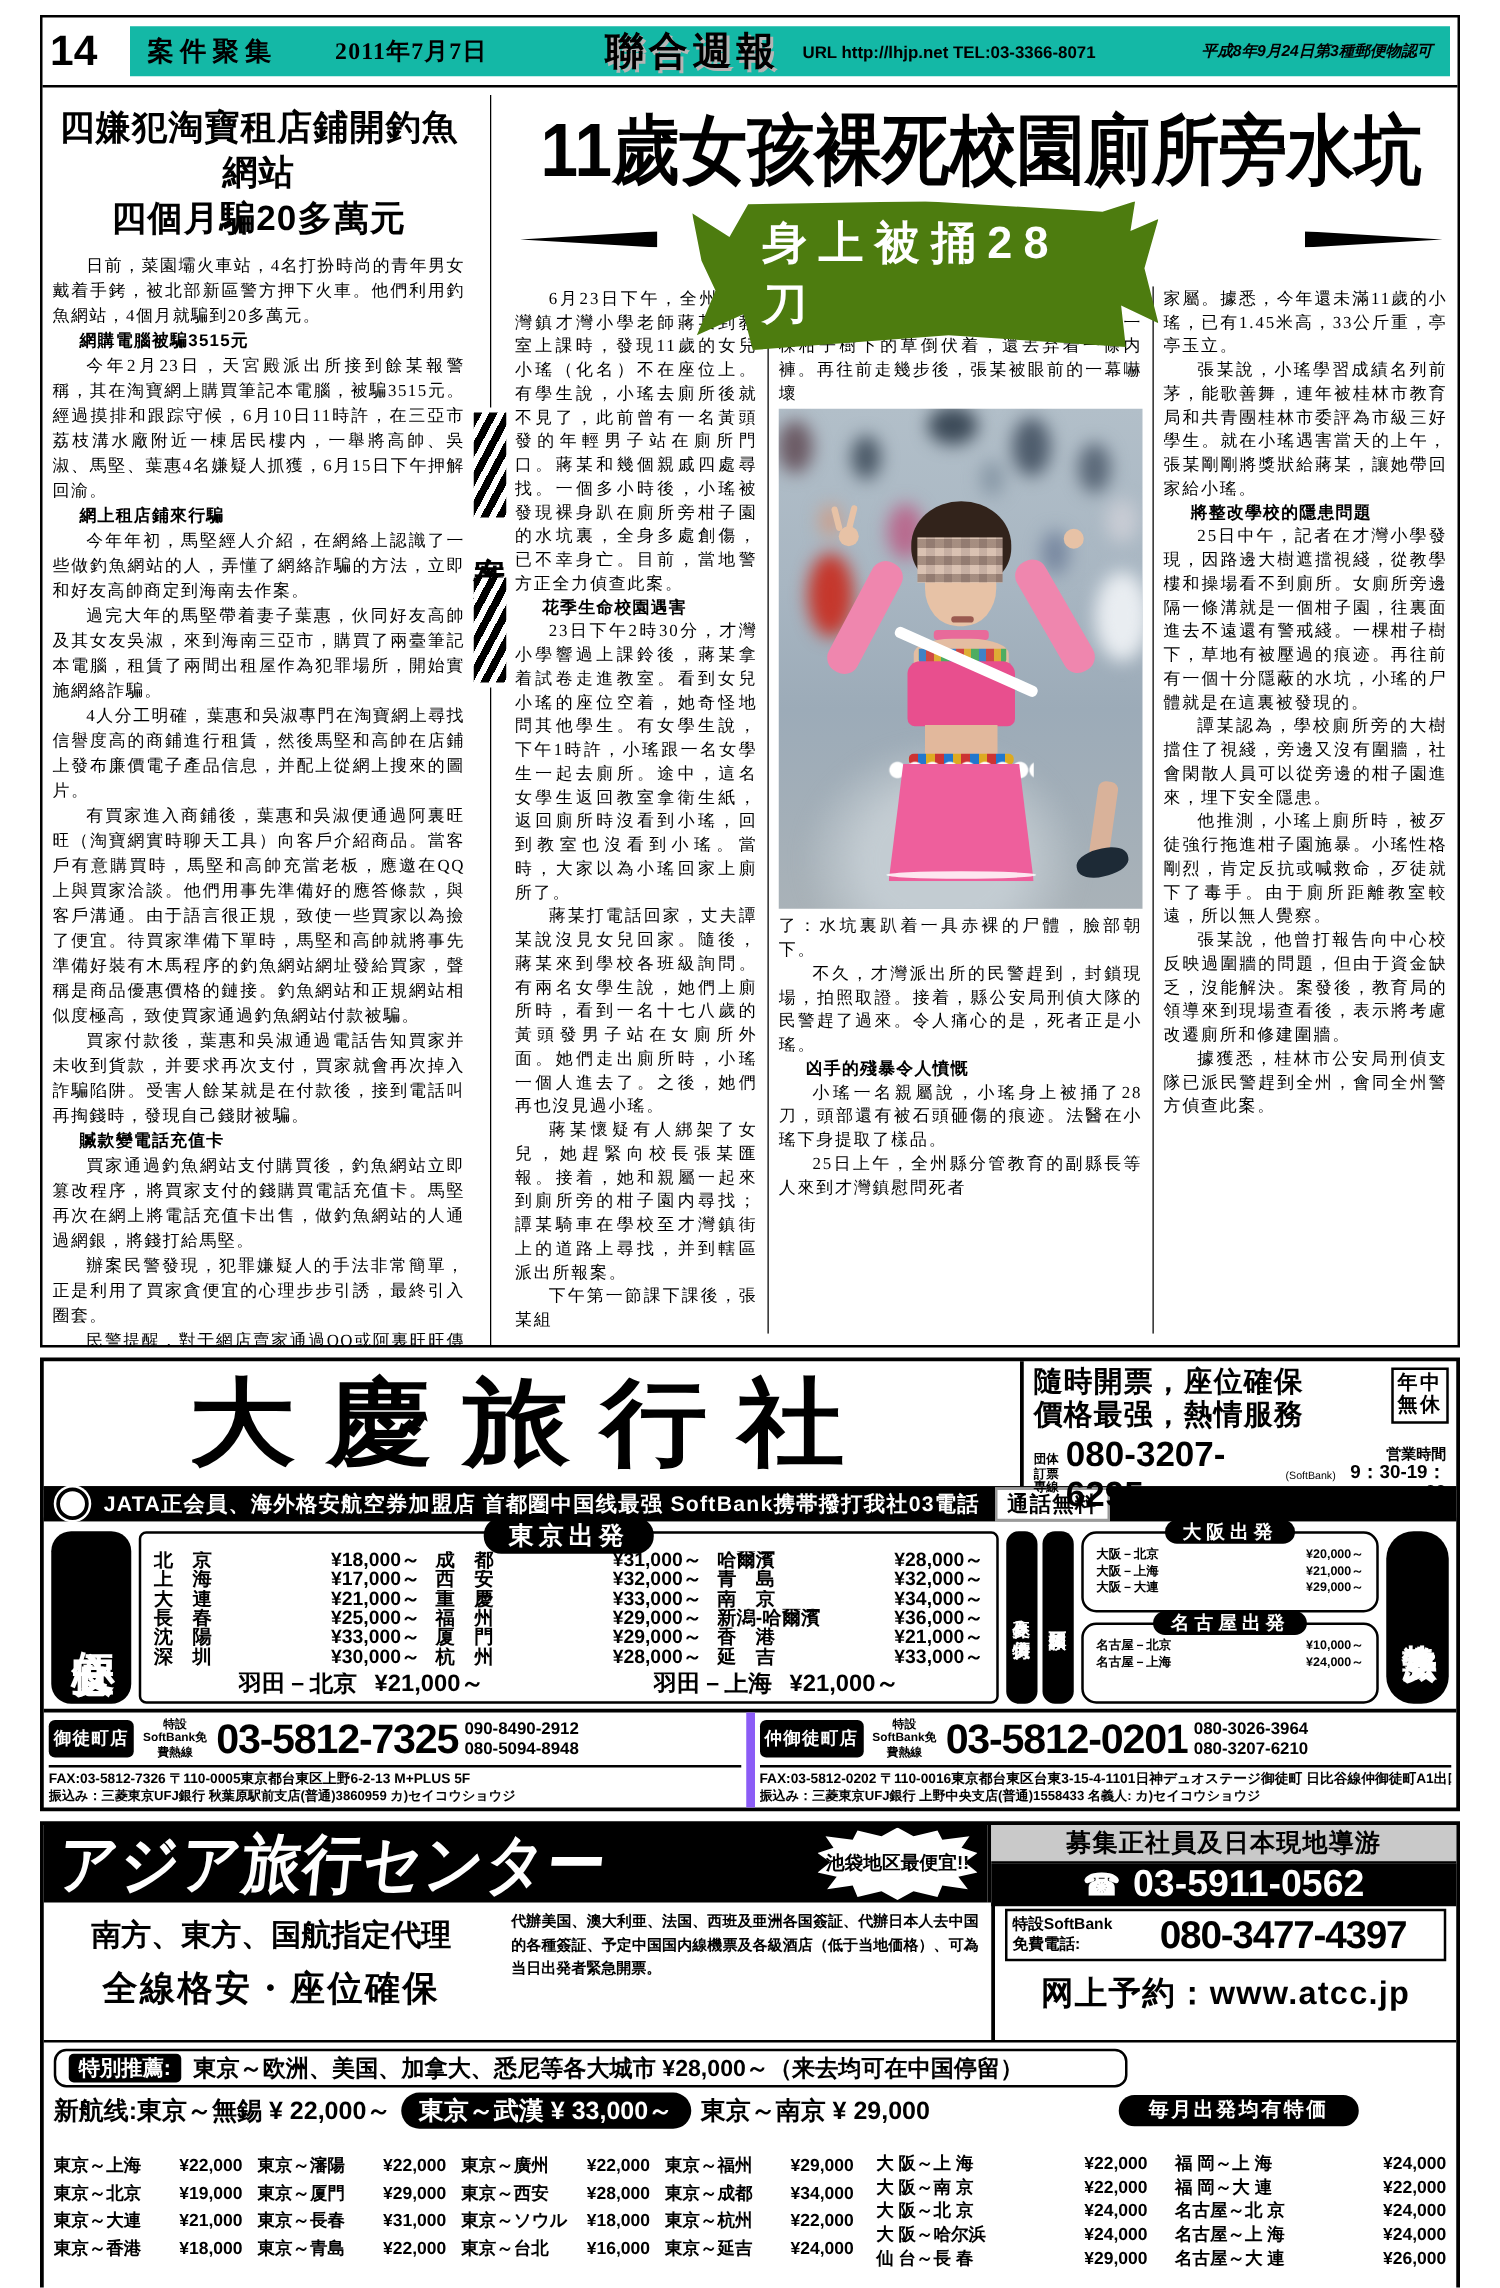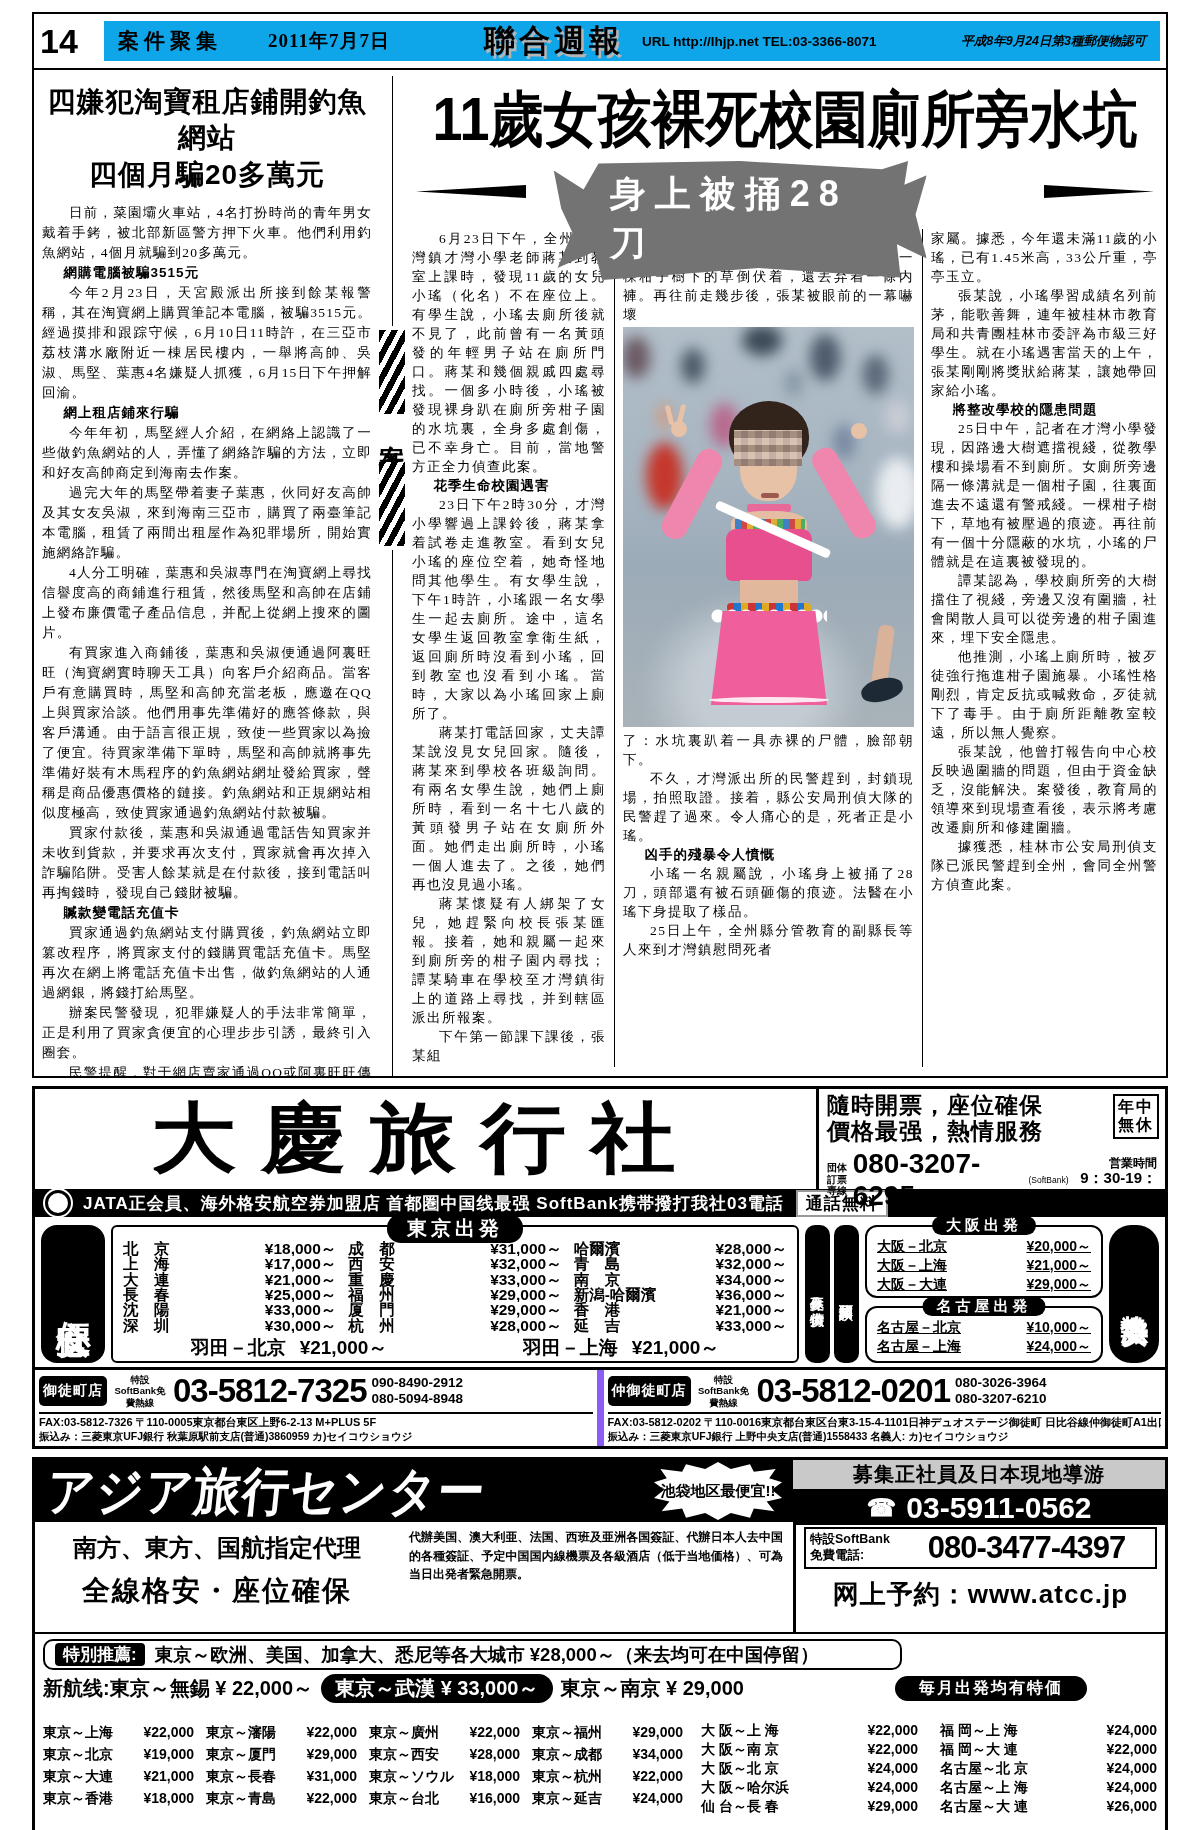--- a/index.html
+++ b/index.html
@@ -3,21 +3,21 @@
 <meta charset="utf-8">
 <style>
   html,body{margin:0;padding:0;background:#fff;}
   body{width:1200px;height:1830px;position:relative;font-family:"Liberation Serif",serif;color:#000;overflow:hidden;}
   .page{position:absolute;left:32px;top:12px;width:1136px;}
 
   
   .paper-box{border:2px solid #000;}
   .header{height:48px;display:flex;align-items:center;padding:3px 6px;}
   .page-num{font-family:"Liberation Sans",sans-serif;font-weight:900;font-size:34px;width:64px;}
-  .header-bar{flex:1;background:#0ea5e9;height:40px;display:flex;align-items:center;padding:0 14px;}
+  .header-bar{flex:1;background:#14b8a6;height:40px;display:flex;align-items:center;padding:0 14px;}
   .sec-label{font-weight:bold;font-size:21px;letter-spacing:5px;}
   .date{font-weight:bold;font-size:19px;margin-left:46px;letter-spacing:1px;}
   .logo{font-family:"Liberation Sans",sans-serif;font-weight:900;font-size:31px;letter-spacing:4px;margin-left:94px;text-shadow:2.5px 2.5px 0 #b5b5b5;}
   .contact{font-family:"Liberation Sans",sans-serif;font-weight:bold;font-size:13.5px;margin-left:18px;}
   .permit{font-family:"Liberation Sans",sans-serif;font-weight:bold;font-size:12.5px;margin-left:auto;font-style:italic;}
 
   .editorial{display:flex;height:1000px;overflow:hidden;padding:6px 8px 0 8px;border-top:2px solid #000;}
   .left-article{width:330px;flex:none;overflow:hidden;}
   .la-title{font-family:"Liberation Sans",sans-serif;font-weight:900;font-size:28px;line-height:1.3;text-align:center;letter-spacing:1px;margin:8px 0 10px;}
   .la-body{font-size:13.5px;line-height:20px;letter-spacing:1.2px;text-align:justify;}
@@ -29,21 +29,21 @@
   .divider{width:36px;flex:none;position:relative;margin:0 2px;}
   .divider:before{content:"";position:absolute;left:50%;top:0;bottom:0;width:1px;background:#000;}
   .case-banner{position:absolute;left:2px;top:250px;width:32px;background:#fff;display:flex;flex-direction:column;align-items:center;padding:4px 0;}
   .hatch{width:26px;height:84px;background:repeating-linear-gradient(118deg,#000 0 6px,#fff 6px 11px);}
   .case-chars{writing-mode:vertical-rl;text-orientation:upright;font-weight:900;font-size:26px;letter-spacing:7px;margin:10px 0;font-family:"Liberation Serif",serif;}
 
   
   .main-article{flex:1;min-width:0;overflow:hidden;}
   .headline{font-family:"Liberation Sans",sans-serif;font-weight:900;font-size:54px;letter-spacing:0px;text-align:center;white-space:nowrap;margin:4px 0 2px;transform:scaleY(1.12);transform-origin:top center;}
   .sub-banner-row{position:relative;height:62px;margin:8px 0 6px;}
-  .sub-banner{position:absolute;left:50%;transform:translateX(-62%);top:0;background:#737373;color:#fff;font-family:"Liberation Sans",sans-serif;font-weight:900;font-size:36px;letter-spacing:9px;padding:9px 52px 12px 56px;clip-path:polygon(2% 40%,0% 8%,8% 24%,12% 2%,50% 0%,88% 7%,95% 0%,94% 20%,100% 12%,97% 45%,100% 82%,92% 70%,93% 98%,55% 90%,13% 100%,11% 76%,1% 90%,5% 60%);}
+  .sub-banner{position:absolute;left:50%;transform:translateX(-62%);top:0;background:#4d7c0f;color:#fff;font-family:"Liberation Sans",sans-serif;font-weight:900;font-size:36px;letter-spacing:9px;padding:9px 52px 12px 56px;clip-path:polygon(2% 40%,0% 8%,8% 24%,12% 2%,50% 0%,88% 7%,95% 0%,94% 20%,100% 12%,97% 45%,100% 82%,92% 70%,93% 98%,55% 90%,13% 100%,11% 76%,1% 90%,5% 60%);}
   .speed-l,.speed-r{position:absolute;top:24px;width:110px;height:13px;background:#000;}
   .speed-l{left:4px;clip-path:polygon(0 50%,100% 0,100% 100%);}
   .speed-r{right:4px;clip-path:polygon(100% 50%,0 0,0 100%);}
   .cols{display:flex;height:838px;overflow:hidden;font-size:13.5px;line-height:19px;letter-spacing:1.5px;text-align:justify;}
   .mcol1{width:26%;padding-right:8px;border-right:1px solid #000;}
   .mcol2{width:39%;padding:0 8px;border-right:1px solid #000;}
   .mcol3{flex:1;padding-left:8px;}
 
   
   .photo{position:relative;width:100%;height:400px;overflow:hidden;margin:3px 0 4px;background:linear-gradient(180deg,#b2bfc9 0%,#a8b6c2 35%,#9cabb8 60%,#a9b2b8 100%);}
@@ -109,21 +109,21 @@
   .box-pill{position:absolute;top:-13px;left:50%;transform:translateX(-50%);background:#000;color:#fff;border-radius:14px;font-weight:900;font-size:20px;padding:1px 20px;letter-spacing:4px;white-space:nowrap;}
   .tokyo-grid{display:grid;grid-template-columns:repeat(3,1fr);grid-template-rows:repeat(6,1fr);grid-auto-flow:column;height:92px;column-gap:12px;}
   .fare{display:flex;justify-content:space-between;align-items:center;font-weight:900;font-size:15.5px;line-height:1;white-space:nowrap;min-width:0;overflow:hidden;}
   .haneda-row{display:flex;justify-content:space-around;font-weight:900;font-size:19px;margin-top:5px;}
   .haneda-row .fare{gap:14px;font-size:19px;}
   .vx2{display:flex;gap:4px;flex:none;}
   .vx2 .v-pill{width:25px;font-size:14px;border-radius:10px;padding:4px 0;}
   .kansai-stack{width:238px;display:flex;flex-direction:column;gap:8px;flex:none;}
   .kbox{border:2px solid #000;border-radius:12px;position:relative;padding:10px 10px 2px;flex:1;}
   .kbox .box-pill{font-size:15px;padding:0 14px;top:-11px;}
-  .kfare{display:flex;justify-content:space-between;font-weight:900;font-size:14px;line-height:1.35;white-space:nowrap;text-decoration:underline;}
+  .kfare{display:flex;justify-content:space-between;font-weight:900;font-size:10px;line-height:1.35;white-space:nowrap;}
   .gekiyasu{width:50px;font-size:28px;border-radius:22px;font-family:"Liberation Serif",serif;}
   .ad1-stores{display:flex;border-top:3px solid #000;height:76px;}
   .store{flex:1;padding:2px 4px;min-width:0;}
   .store:first-child{border-right:7px solid #8b5cf6;}
   .store-top{display:flex;align-items:center;gap:5px;}
   .store-pill{background:#000;color:#fff;font-weight:900;font-size:14px;padding:6px 4px;border-radius:5px;letter-spacing:1px;white-space:nowrap;}
   .store-label{font-weight:bold;font-size:9.5px;width:56px;line-height:1.2;text-align:center;flex:none;}
   .store-phone{font-weight:900;font-size:33px;letter-spacing:-1px;white-space:nowrap;}
   .store-subs{font-weight:bold;font-size:13.5px;line-height:1.15;white-space:nowrap;}
   .store-fax{font-weight:bold;font-size:11px;border-top:2px solid #000;margin-top:2px;padding-top:1px;white-space:nowrap;overflow:hidden;}

